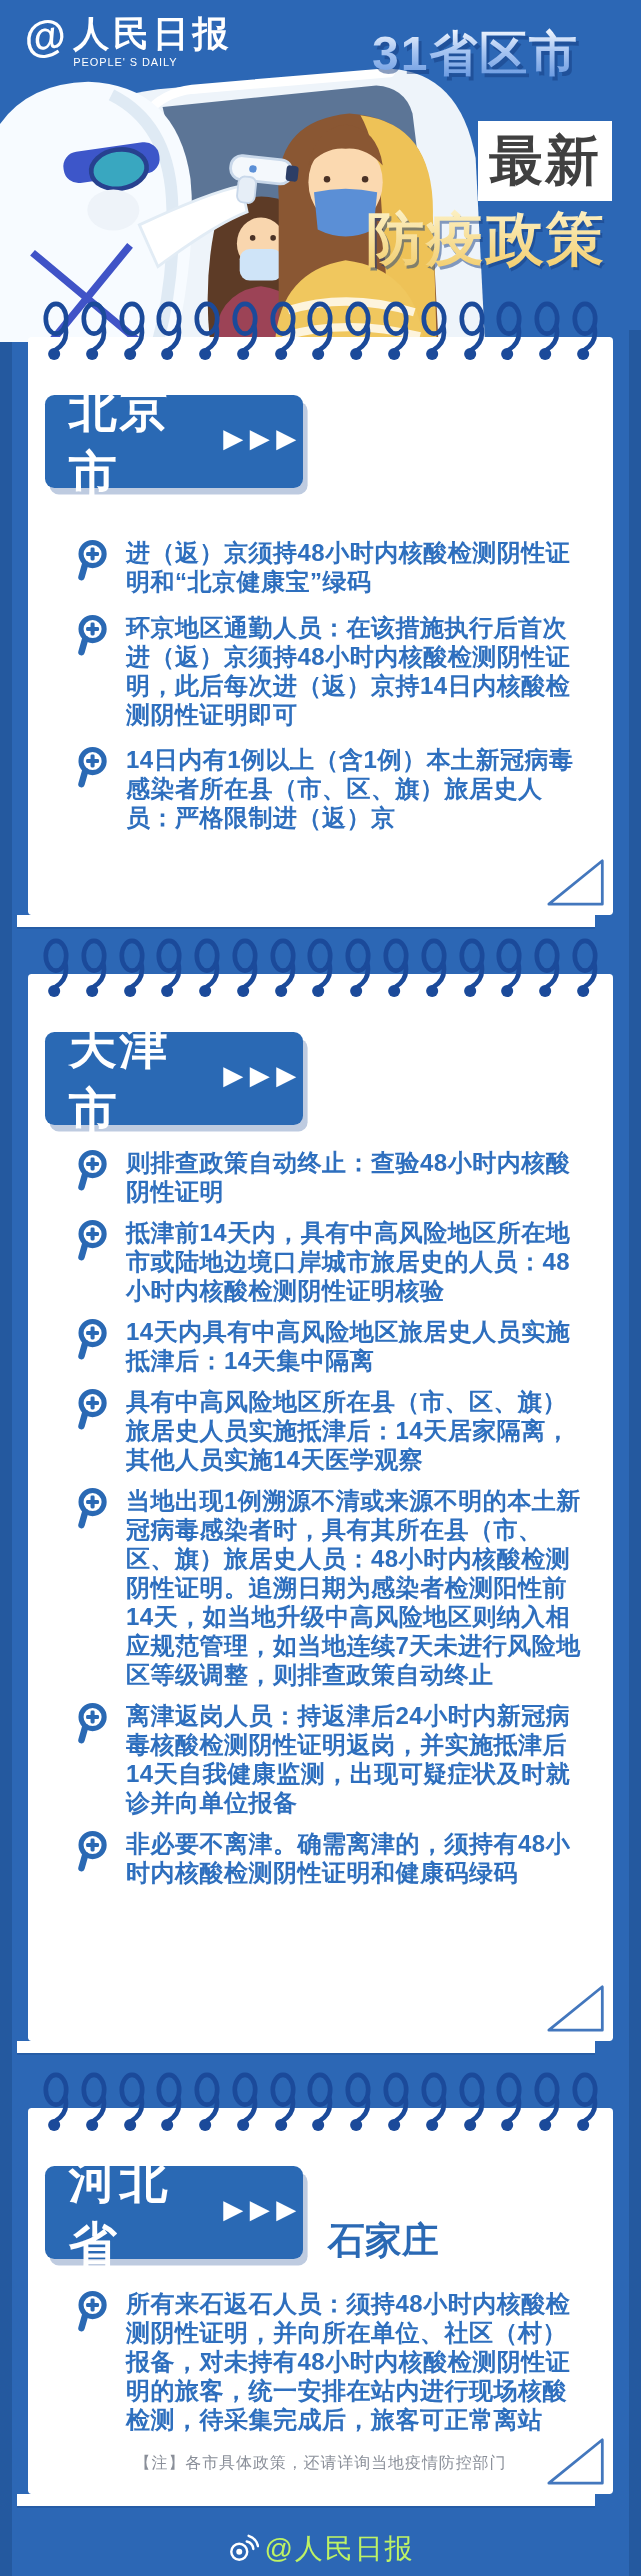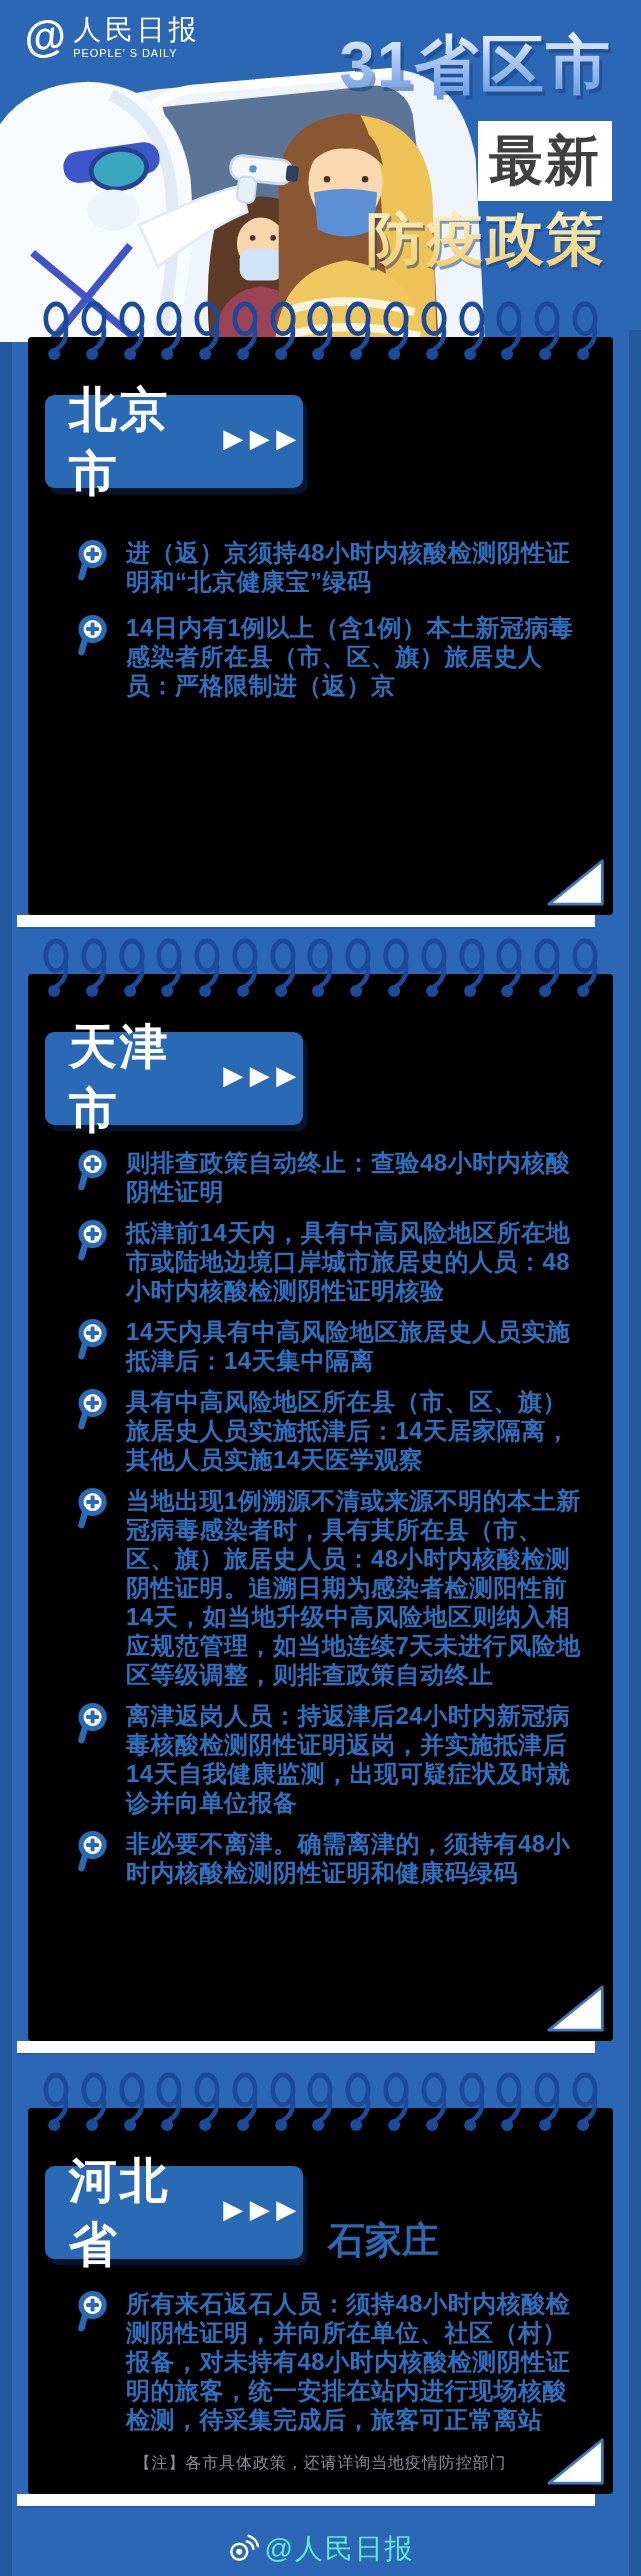--- a/index.html
+++ b/index.html
@@ -8,44 +8,44 @@
     background:#2c67b5;
     font-family:"Liberation Sans","DejaVu Sans",sans-serif;
   }
   .side-strip{position:absolute;top:330px;bottom:0;width:12px;background:#24599f;z-index:0;}
   .side-strip.left{left:0}.side-strip.right{right:0}
 
   
   .illustration{position:absolute;top:0;left:0;z-index:1;}
   .logo{position:absolute;top:15px;left:24px;z-index:3;color:#fff;display:flex;gap:7.4px;align-items:flex-start;}
   .logo .at{font-size:43px;font-weight:bold;line-height:1;transform:rotate(-8deg);}
-  .logo .brand{font-size:28px;font-weight:normal;letter-spacing:3.7px;line-height:1.05;}
+  .logo .brand{font-size:36px;font-weight:bold;letter-spacing:3.7px;line-height:1.05;}
   .logo .sub{font-size:11px;letter-spacing:0.9px;margin-top:2.8px;}
   .big-title{
     position:absolute;top:22px;left:312px;width:327px;z-index:3;text-align:center;
-    font-size:64px;font-weight:900;letter-spacing:1.9px;
+    font-size:48px;font-weight:900;letter-spacing:1.9px;
     background:linear-gradient(180deg,#ffffff 5%,#a9c6f2 45%,#5e92de 95%);
     -webkit-background-clip:text;background-clip:text;color:transparent;
     filter:drop-shadow(3.7px 4.6px 0 rgba(20,60,128,.5));
   }
   .badge{
     position:absolute;left:478px;top:121px;width:134px;height:80px;z-index:3;
     background:#ffffff;display:flex;align-items:center;justify-content:center;
     font-size:54px;font-weight:900;color:#404040;letter-spacing:1.9px;
   }
   .subtitle{
     position:absolute;left:366px;top:201px;z-index:3;
     font-size:58px;font-weight:900;letter-spacing:1.9px;
     background:linear-gradient(180deg,#fcf0c4 10%,#f2cd6d 90%);
     -webkit-background-clip:text;background-clip:text;color:transparent;
     filter:drop-shadow(2.8px 3.7px 0 rgba(20,60,128,.5));
   }
 
   
-  .card{position:absolute;left:28px;width:585px;background:#000000;border-radius:3.7px;z-index:2;}
+  .card{position:absolute;left:28px;width:585px;background:#ffffff;border-radius:3.7px;z-index:2;}
   .card::after{ 
     content:"";position:absolute;left:-11px;bottom:-12px;width:calc(100% - 7.4px);height:12px;
     background:#fff;box-shadow:0 1.9px 0 rgba(20,60,120,.25);
   }
   #card-beijing{top:337px;height:578px;}
   #card-tianjin{top:974px;height:1067px;}
   #card-hebei{top:2108px;height:386px;}
 
   .rings{position:absolute;top:-37px;left:15px;right:15px;height:72px;display:flex;justify-content:space-between;}
 
@@ -64,21 +64,21 @@
   #card-tianjin .items{margin-top:23px;gap:12px;}
   #card-hebei .items{margin-top:30px;gap:13px;}
   .item{display:flex;gap:14px;}
   .item .mag{flex:0 0 37px;margin-top:0.9px;}
   .item .txt{font-size:24px;font-weight:bold;color:#2e6fbe;line-height:29px;letter-spacing:0.5px;}
 
   .fold{position:absolute;right:7.4px;bottom:5.6px;}
   .note{margin-top:18.6px;text-align:center;color:#8a8f99;font-size:16px;font-weight:500;letter-spacing:0.9px;}
 
   
-  .footer{position:absolute;left:0;right:0;top:2530px;z-index:2;display:flex;align-items:center;justify-content:center;gap:6px;color:#5eead4;}
+  .footer{position:absolute;left:0;right:0;top:2530px;z-index:2;display:flex;align-items:center;justify-content:center;gap:6px;color:#bef264;}
   .footer .credit{font-size:28px;letter-spacing:1.9px;}
 </style>
 </head>
 <body>
 
 <div class="side-strip left"></div>
 <div class="side-strip right"></div>
 
 <div class="illustration">
   <svg width="641" height="342" viewBox="0 0 690 368">
@@ -232,20 +232,29 @@
           </svg></span>
       <span class="txt">进（返）京须持48小时内核酸检测阴性证明和“北京健康宝”绿码</span>
     </li>
     <li class="item">
       <span class="mag"><svg width="37" height="43" viewBox="0 0 40 46">
             <circle cx="19" cy="16" r="12.5" fill="#fff" stroke="#2a69b4" stroke-width="5.5"></circle>
             <rect x="12" y="13.8" width="14" height="4.4" rx="1.5" fill="#2a69b4"></rect>
             <rect x="16.8" y="9" width="4.4" height="14" rx="1.5" fill="#2a69b4"></rect>
             <path d="M11,27 L7,41" stroke="#2a69b4" stroke-width="7" stroke-linecap="round"></path>
           </svg></span>
+      <span class="txt">环京地区通勤人员：在该措施执行后首次进（返）京须持48小时内核酸检测阴性证明，此后每次进（返）京持14日内核酸检测阴性证明即可</span>
+    </li>
+    <li class="item">
+      <span class="mag"><svg width="37" height="43" viewBox="0 0 40 46">
+            <circle cx="19" cy="16" r="12.5" fill="#fff" stroke="#2a69b4" stroke-width="5.5"></circle>
+            <rect x="12" y="13.8" width="14" height="4.4" rx="1.5" fill="#2a69b4"></rect>
+            <rect x="16.8" y="9" width="4.4" height="14" rx="1.5" fill="#2a69b4"></rect>
+            <path d="M11,27 L7,41" stroke="#2a69b4" stroke-width="7" stroke-linecap="round"></path>
+          </svg></span>
       <span class="txt">14日内有1例以上（含1例）本土新冠病毒感染者所在县（市、区、旗）旅居史人员：严格限制进（返）京</span>
     </li>
   </ul>
   <span class="fold"><svg width="59" height="48" viewBox="0 0 64 52">
         <path d="M2,50 L60,3 L60,50 Z" fill="#fff" stroke="#4377bd" stroke-width="3" stroke-linejoin="round"></path>
       </svg></span>
 </section>
 
 <section class="card" id="card-tianjin">
   <div class="rings">

